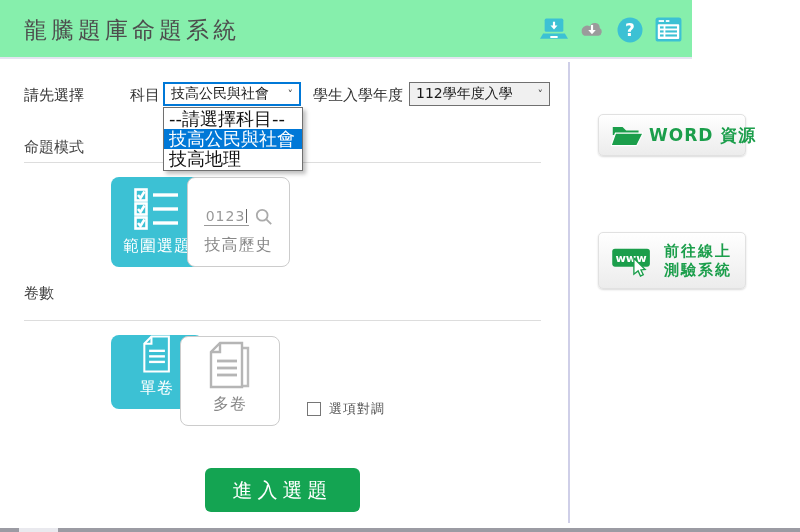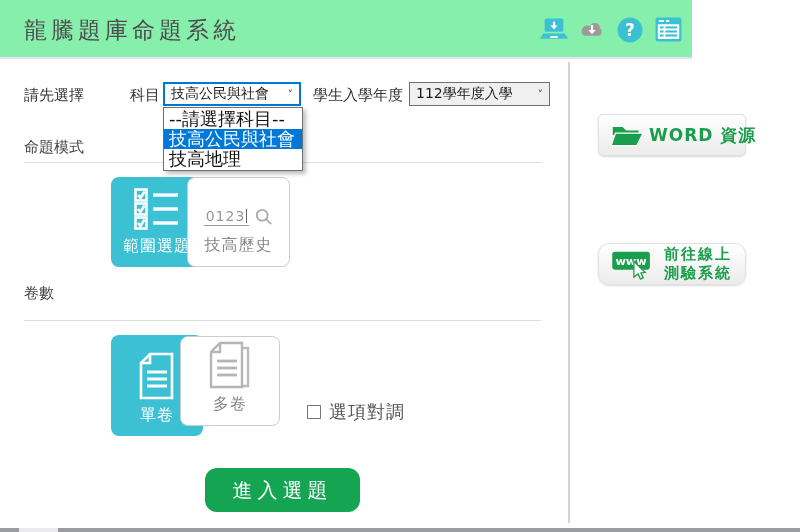--- a/index.html
+++ b/index.html
@@ -31,42 +31,42 @@
 
   
   .tile { position:absolute; border-radius:8px; display:flex; flex-direction:column; align-items:center; justify-content:flex-end; cursor:pointer; }
   .tile.teal { background:#3cc1d4;margin-left:48px; }
   .tile.plain { background:#fff; border:1px solid #ccc; }
   .tile .t-label { font-size:16px; letter-spacing:1px; margin-bottom:10px; }
   .tile.teal .t-label { color:#fff; }
   .tile.plain .t-label { color:#888; }
   .tile-range { left:63px; top:177px; width:92px; height:90px; }
   .tile-code  { left:187px; top:177px; width:103px; height:90px; }
-  .tile-single{ left:63px; top:335px; width:92px; height:101px; }
+  .tile-single{ left:63px; top:335px; width:92px; height:74px; }
   .tile-multi { left:180px; top:336px; width:100px; height:90px; }
 
   .code-input-row { display:flex; align-items:flex-end; gap:6px; margin-bottom:9px; }
   .code-input { display:flex; align-items:center; border-bottom:1px solid #999; padding:0 2px 1px 2px; }
   .code-input .val { font-size:14px; color:#999; letter-spacing:1px; }
   .caret { width:1px; height:14px; background:#666; margin-left:1px; }
 
   
   .chk-row { position:absolute; left:307px; top:400px; display:flex; align-items:center; gap:8px; cursor:pointer; }
   .chk-box { width:14px; height:14px; border:1.5px solid #767676; background:#fff; }
-  .chk-label { font-size:18px; color:#555; letter-spacing:1px;text-align:center; }
-
-  
-  .submit-btn { position:absolute; left:205px; top:468px; width:155px; height:44px; background:#14a452; border:none; border-radius:12px; color:#fff; font-size:20px; letter-spacing:5px; font-family:inherit; display:flex; align-items:center; justify-content:center; cursor:pointer; }
+  .chk-label { font-size:13px; color:#555; letter-spacing:1px;text-align:center; }
+
+  
+  .submit-btn { position:absolute; left:205px; top:468px; width:155px; height:44px; background:#14a452; border:none; border-radius:6px; color:#fff; font-size:20px; letter-spacing:5px; font-family:inherit; display:flex; align-items:center; justify-content:center; cursor:pointer; }
 
   
   .v-divider { position:absolute; left:568px; top:62px; width:2px; height:461px; background:#cfcfe8; }
   .side-btn { position:absolute; left:598px; width:148px; height:42px; background:linear-gradient(#ffffff,#ececec); border:1px solid #e1e1e1; border-radius:5px; box-shadow:0 1px 2px rgba(0,0,0,.15); display:flex; align-items:center; padding:0 8px; cursor:pointer;margin-top:36px; }
   .side-word { top:78px; }
   .side-record { top:137px; }
-  .side-online { top:207px; height:42px;border-radius:11px; }
+  .side-online { top:196px; height:57px; }
   .side-btn .s-ic { flex:0 0 auto; margin:0 6px 0 4px; display:flex; align-items:center; }
   .side-btn .s-label { flex:1; text-align:center; font-size:17px; font-weight:600; letter-spacing:1px; white-space:nowrap; }
   .side-word .s-label, .side-online .s-label { color:#1b9e4b; }
   .side-record .s-label { color:#8a8a8a; letter-spacing:3px; }
   .side-online .s-label { font-size:15px; line-height:19px; letter-spacing:2px; }
 
   
   .hscroll-track { position:absolute; left:0; top:528px; width:800px; height:4px; background:#e9e9ee; }
   .hscroll-btn { position:absolute; left:0; top:528px; width:19px; height:4px; background:#9b9ba3; }
   .hscroll-thumb { position:absolute; left:58px; top:528px; width:742px; height:4px; background:#9b9ba3; }

